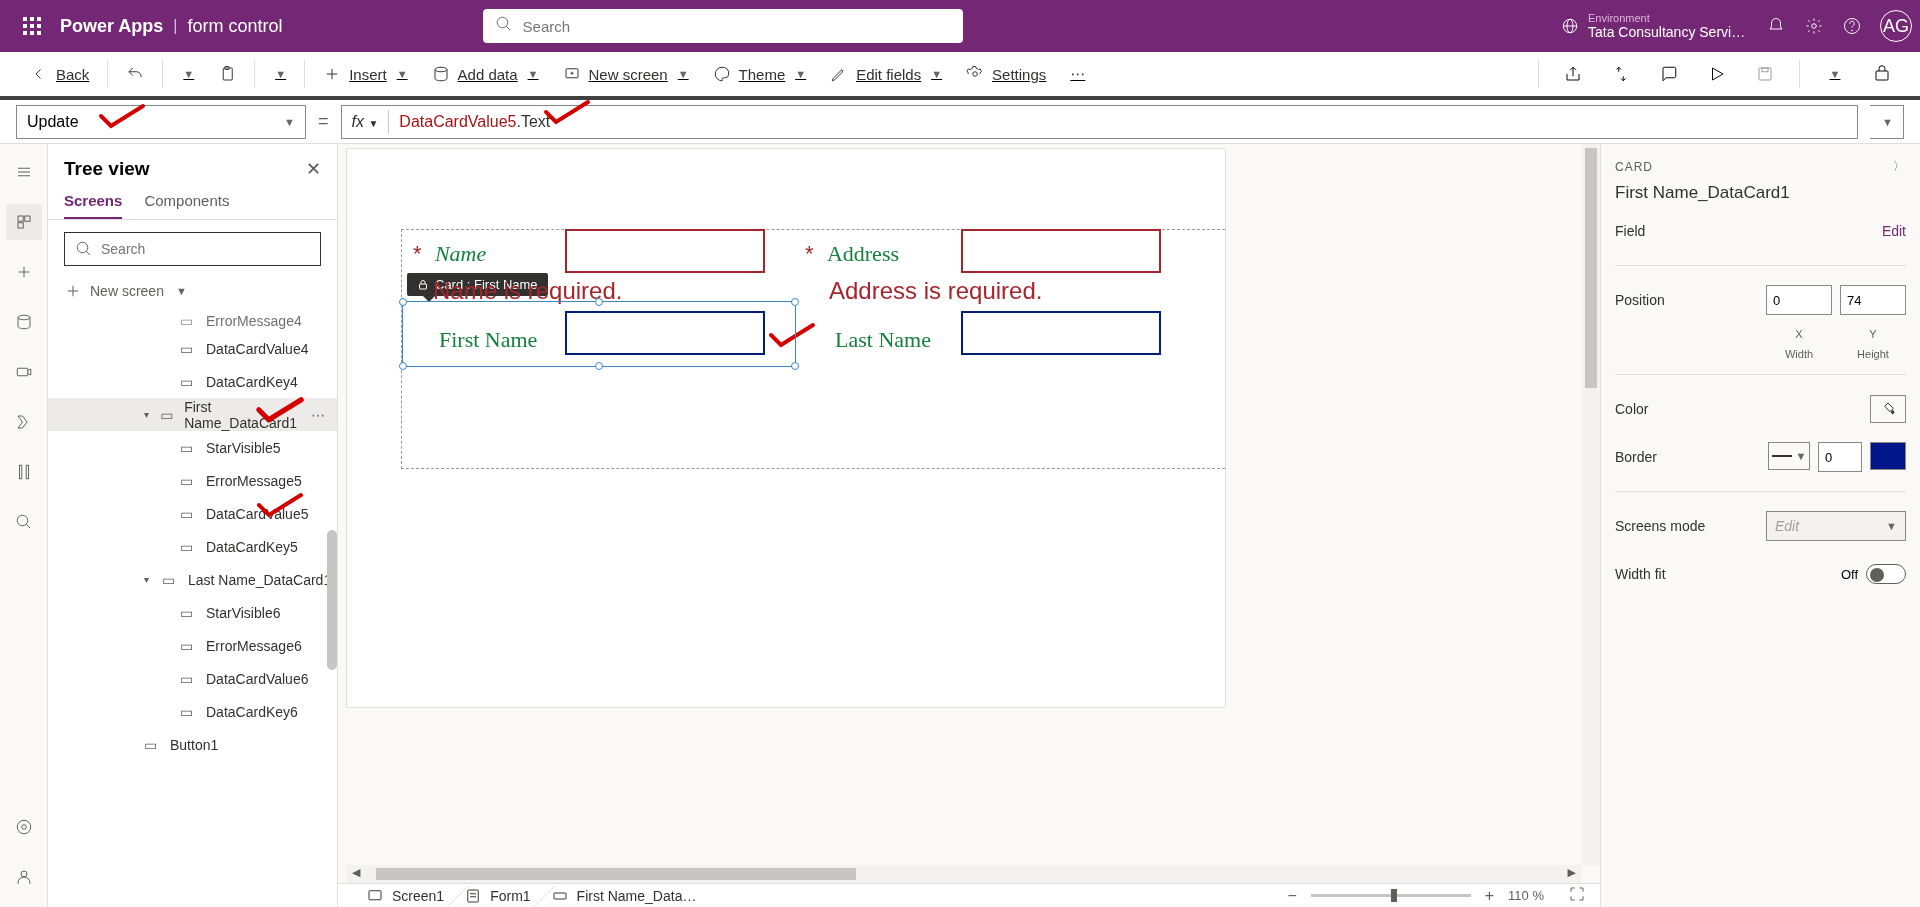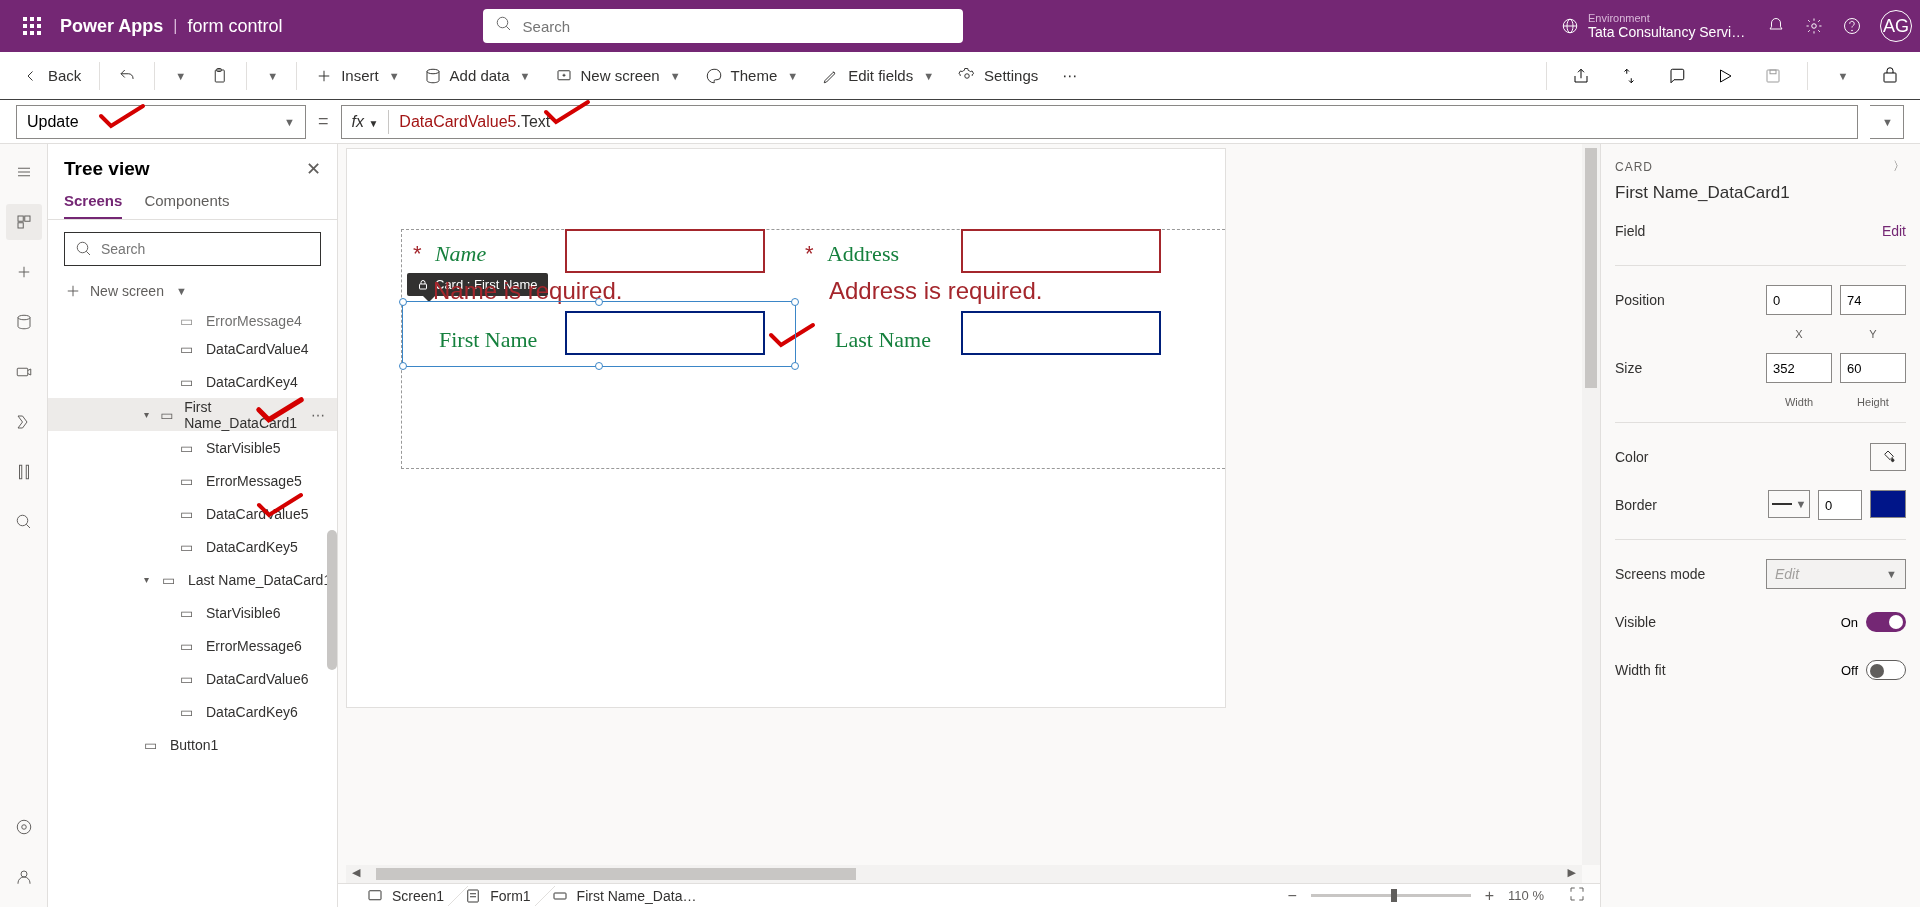--- a/index.html
+++ b/index.html
@@ -18,21 +18,21 @@
 .search-box span.icon { color:#666; margin-right:10px; }
 .search-box input { border:none; outline:none; flex:1; font-size:15px; }
 .topbar-right { margin-left: auto; display:flex; align-items:center; gap:18px; }
 .env { display:flex; align-items:center; gap:8px; }
 .env-text small { display:block; font-size:11px; color:#d9b8d9; }
 .env-text div { font-size:14px; max-width:160px; white-space:nowrap; overflow:hidden; text-overflow:ellipsis; }
 .ic { width:20px; height:20px; display:inline-flex; align-items:center; justify-content:center; }
 .avatar { width:32px; height:32px; border:1px solid #fff; border-radius:50%; display:flex; align-items:center; justify-content:center; font-size:18px; }
 
 
-.cmdbar { height:48px; background:#fff; border-bottom:1px solid #404040; display:flex; align-items:center; padding:0 12px; gap:4px; }
+.cmdbar { height:48px; background:#fff; border-bottom:4px solid #404040; display:flex; align-items:center; padding:0 20px; gap:4px;text-decoration:underline; }
 .cmd-item { display:flex; align-items:center; gap:8px; padding:6px 10px; cursor:pointer; font-size:15px; color:#323130; border-radius:3px; }
 .cmd-sep { width:1px; height:28px; background:#e1dfdd; margin:0 4px; }
 .cmd-chev { color:#666; font-size:11px; margin-left:2px; }
 .cmdbar-right { margin-left:auto; display:flex; align-items:center; gap:12px; }
 .cmd-ric { width:36px; height:36px; display:flex; align-items:center; justify-content:center; cursor:pointer; border-radius:3px; }
 
 
 .fbar { height:44px; background:#fff; border-bottom:1px solid #e1dfdd; display:flex; align-items:center; padding:0 16px; gap:12px; }
 .prop-sel { width:290px; height:34px; border:1px solid #8a8886; background:#fff; display:flex; align-items:center; padding:0 10px; position:relative; }
 .prop-sel span.chev { margin-left:auto; color:#666; font-size:11px; }
@@ -630,27 +630,20 @@
       <div class="prop-inputs">
         <input class="prop-num" value="0" style="">
         <input class="prop-num" value="74" style="">
       </div>
     </div>
     <div class="prop-sublabels">
         <span>X</span>
         <span>Y</span>
       </div>
 
-    <div class="prop-row">
-      <span class="lbl">Size</span>
-      <div class="prop-inputs">
-        <input class="prop-num" value="352" style="">
-        <input class="prop-num" value="60" style="">
-      </div>
-    </div>
     <div class="prop-sublabels">
         <span>Width</span>
         <span>Height</span>
       </div>
     <div class="sep-line"></div>
 
     <div class="prop-row">
       <span class="lbl">Color</span>
       <div class="val color-swatch">
           <svg width="16" height="16" viewBox="0 0 24 24" fill="none" stroke="#323130" stroke-width="1.5">
@@ -674,29 +667,20 @@
     <div class="sep-line"></div>
 
     <div class="prop-row">
       <span class="lbl">Screens mode</span>
       <div class="val sel-display">
           <span>Edit</span>
           <span class="cmd-chev" style="margin-left:auto;">▼</span>
         </div>
     </div>
 
-    <div class="prop-row">
-      <span class="lbl">Visible</span>
-      <div class="val toggle-row">
-        <span style="font-size:13px;">On</span>
-        <div class="toggle on">
-            <div class="toggle-knob"></div>
-          </div>
-      </div>
-    </div>
 
     <div class="prop-row">
       <span class="lbl">Width fit</span>
       <div class="val toggle-row">
         <span style="font-size:13px;">Off</span>
         <div class="toggle off">
             <div class="toggle-knob"></div>
           </div>
       </div>
     </div>

